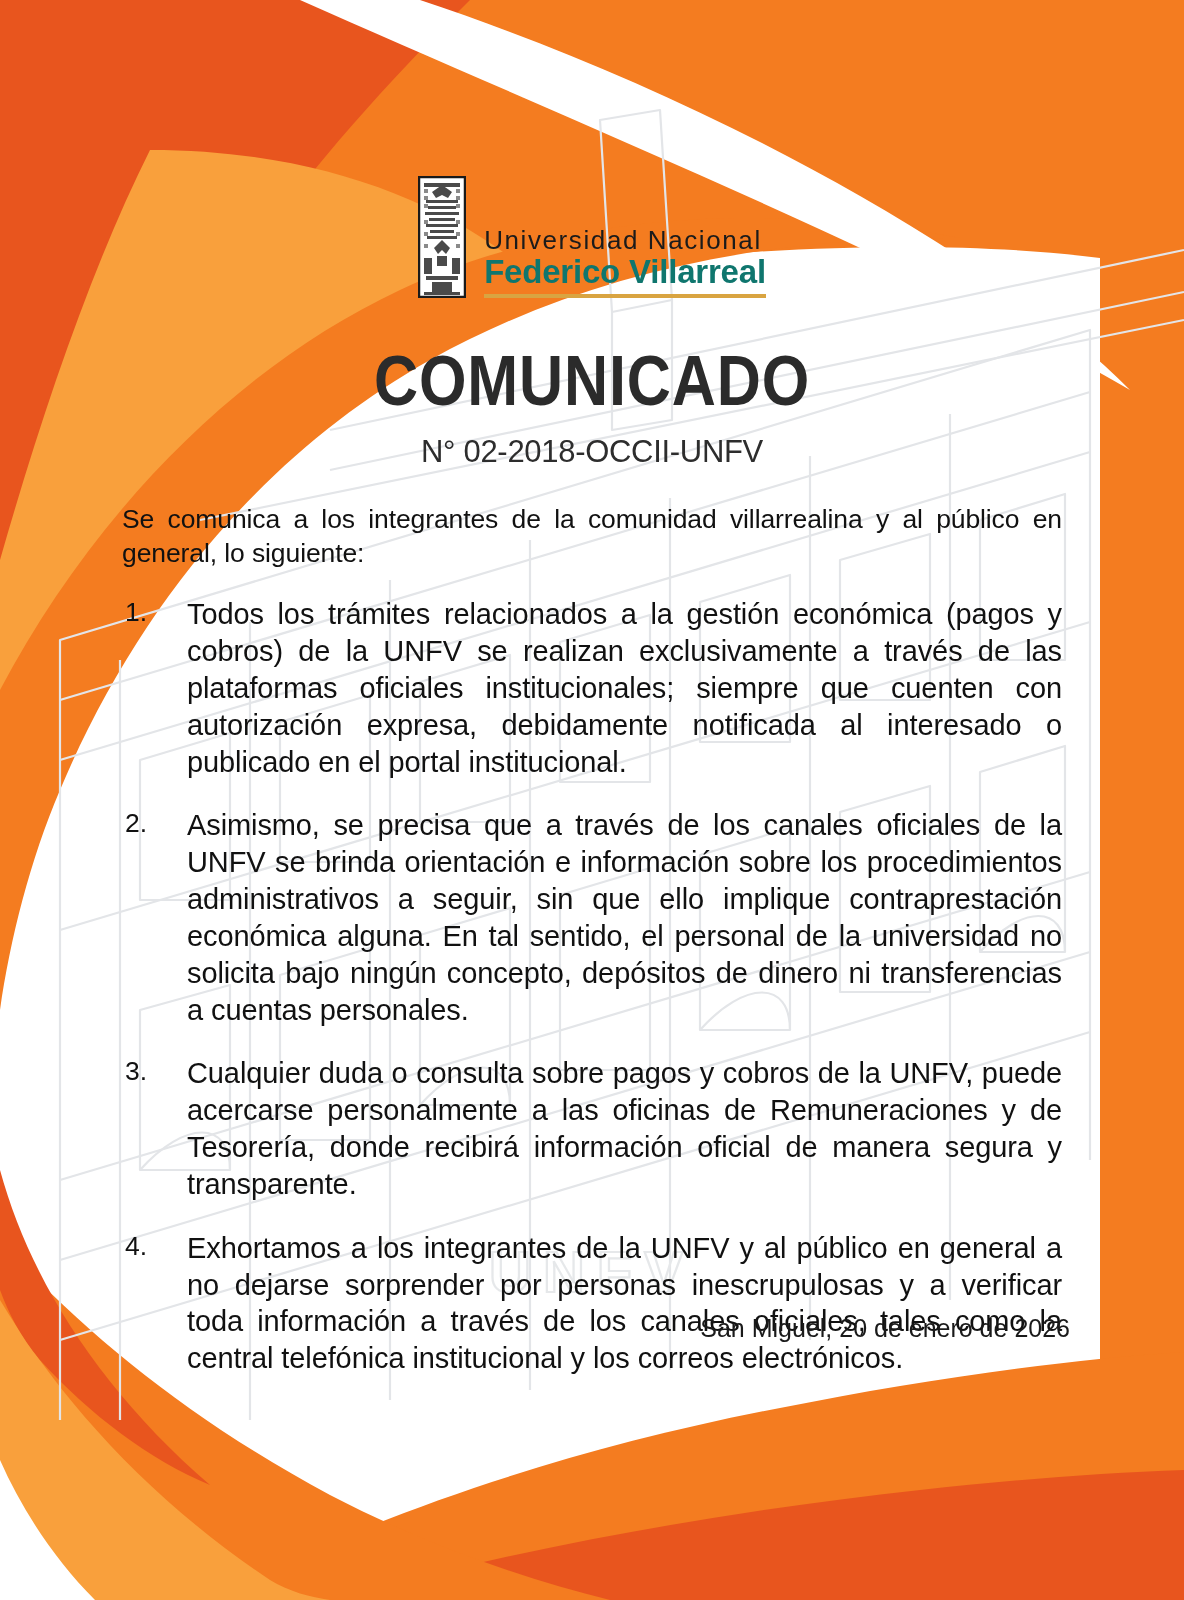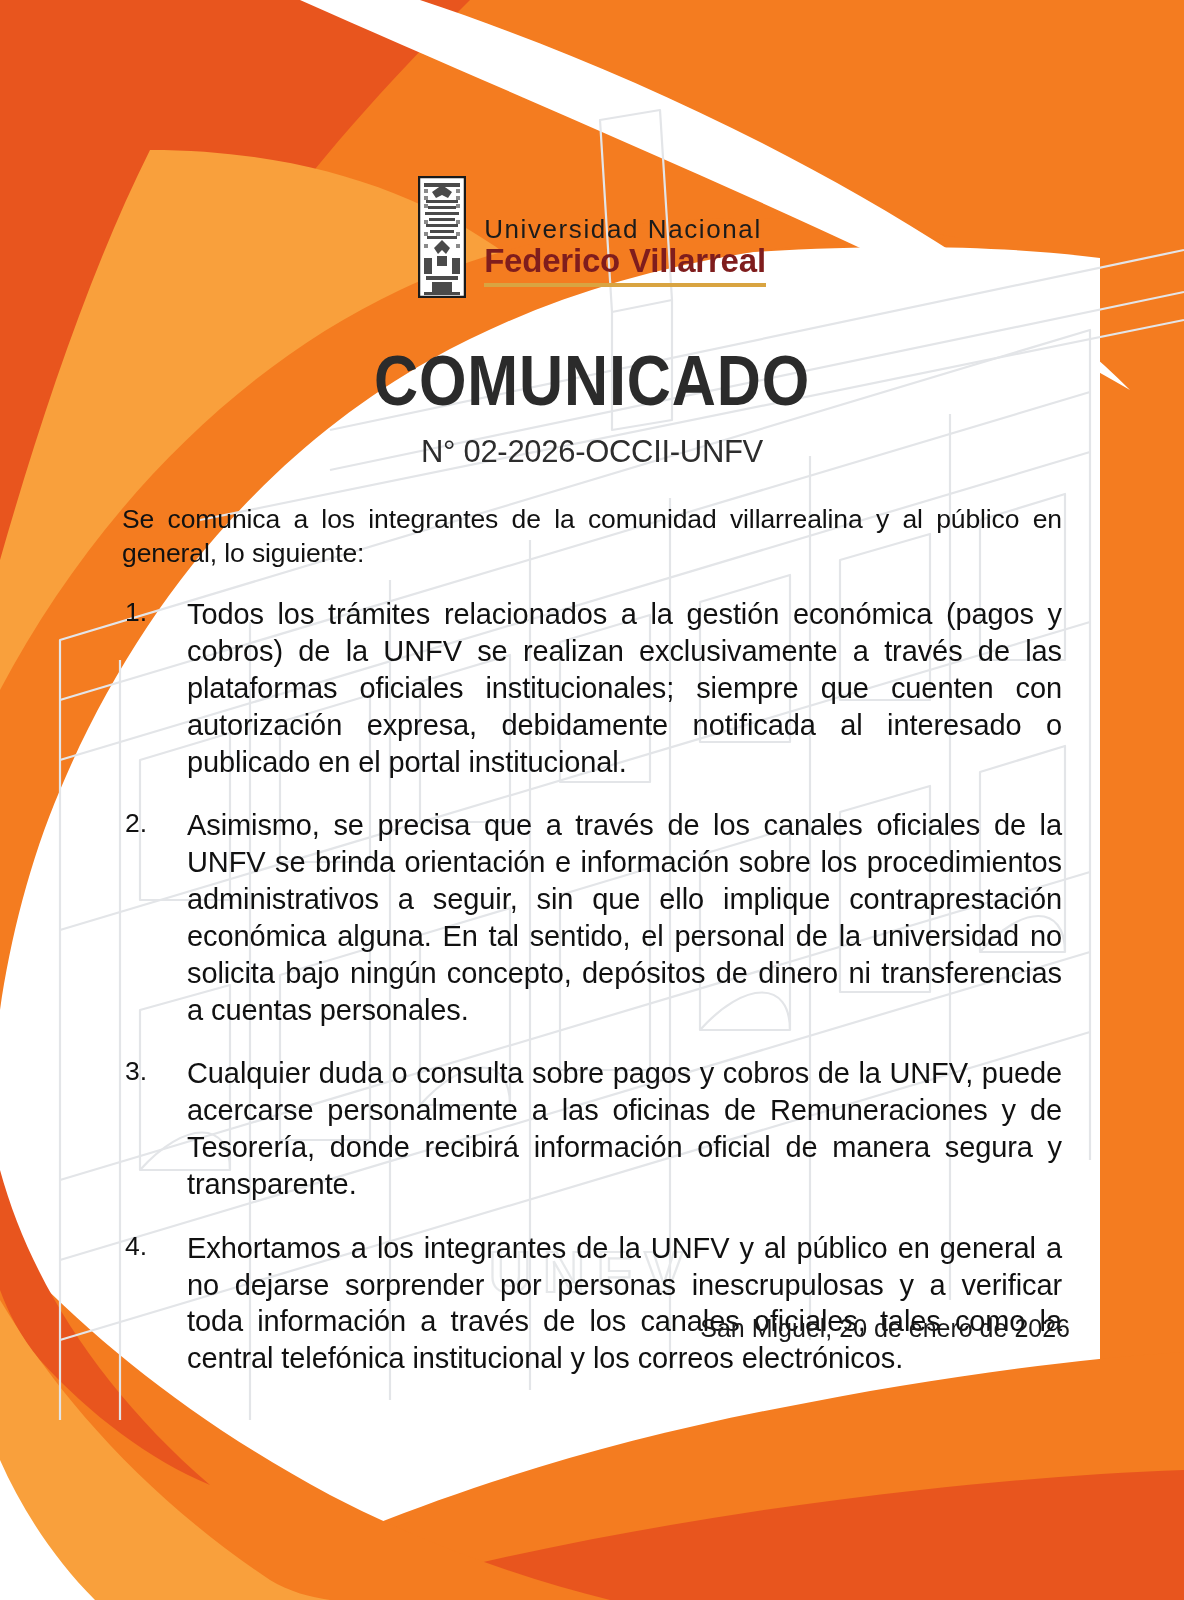--- a/index.html
+++ b/index.html
@@ -41,21 +41,21 @@
     z-index: 3;
   }
 
   .logo-block {
     position: absolute;
     left: 0;
     right: 0;
     top: 176px;
     display: flex;
     justify-content: center;
-    align-items: center;
+    align-items: flex-end;
     gap: 18px;
   }
   .crest {
     width: 48px;
     height: 122px;
     flex: 0 0 auto;
   }
   .logo-text {
     padding-top: 28px;
   }
@@ -64,21 +64,21 @@
     letter-spacing: 1.6px;
     color: #1b1b1b;
     line-height: 1.08;
     font-weight: 400;
     white-space: nowrap;
   }
   .logo-line2 {
     font-size: 33px;
     font-weight: 700;
     letter-spacing: -0.2px;
-    color: #7f1d1d;
+    color: #0f766e;
     line-height: 1.12;
     white-space: nowrap;
   }
   .logo-rule {
     height: 4px;
     background: #D9A441;
     margin-top: 3px;
     width: 100%;
   }
 
@@ -293,21 +293,21 @@
     </svg>
     <div class="logo-text">
       <div class="logo-line1">Universidad Nacional</div>
       <div class="logo-line2">Federico Villarreal</div>
       <div class="logo-rule"></div>
     </div>
   </div>
 
   <div class="title">COMUNICADO</div>
 
-  <div class="subtitle">N° 02-2026-OCCII-UNFV</div>
+  <div class="subtitle">N° 02-2018-OCCII-UNFV</div>
 
   <div class="body-area">
 
     <div class="intro">Se comunica a los integrantes de la comunidad villarrealina y al público en general, lo siguiente:</div>
 
     <div class="items">
 
       <div class="item">
         <div class="item-num">1.</div>
         <div class="item-text">Todos los trámites relacionados a la gestión económica (pagos y cobros) de la UNFV se realizan exclusivamente a través de las plataformas oficiales institucionales; siempre que cuenten con autorización expresa, debidamente notificada al interesado o publicado en el portal institucional.</div>

